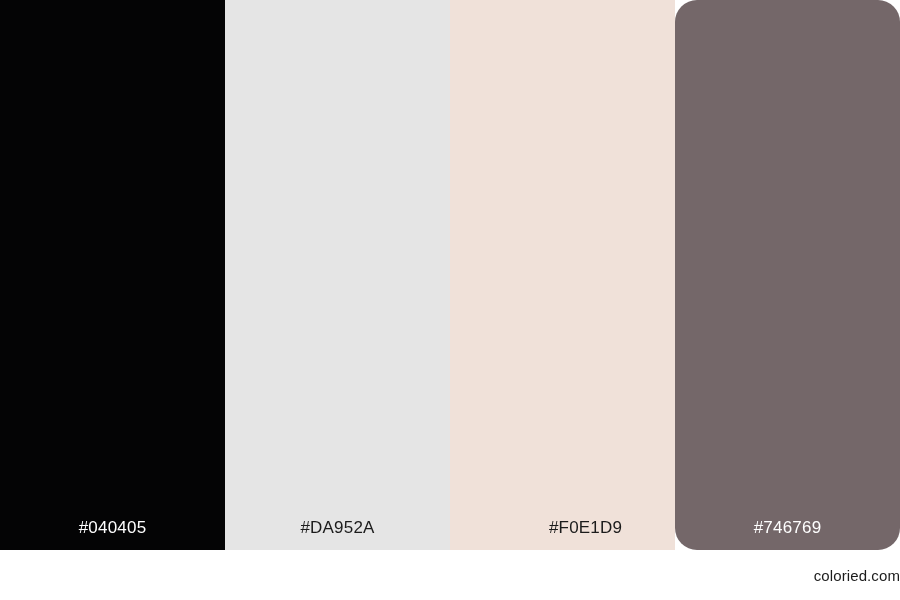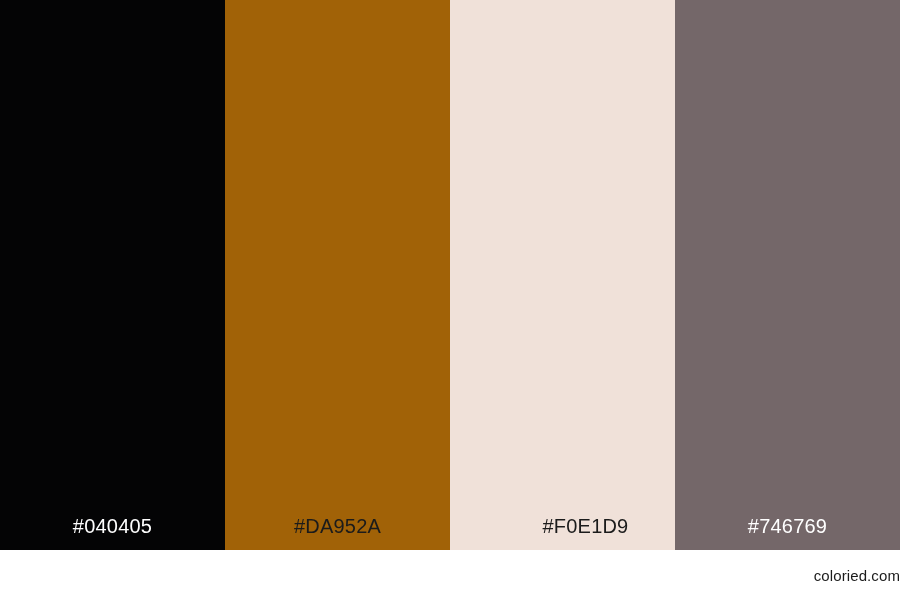--- a/index.html
+++ b/index.html
@@ -36,21 +36,21 @@
     position: relative;
     display: flex;
     align-items: flex-end;
     justify-content: center;
   }
 
   .swatch-label {
     width: 100%;
     text-align: center;
     font-family: "Liberation Sans", sans-serif;
-    font-size: 20px;
+    font-size: 17px;
     font-weight: 400;
     letter-spacing: 0.2px;
     line-height: 1;
     padding-bottom: 14px;
     white-space: nowrap;
     user-select: text;
   }
 
   #footer-bar {
     width: 900px;
@@ -75,29 +75,29 @@
 <body>
 
 <div id="palette-page">
 
   <div id="swatch-strip">
 
     <div class="swatch" style="background-color: rgb(4, 4, 5);">
       <span class="swatch-label" style="color: rgb(255, 255, 255);">#040405</span>
     </div>
 
-    <div class="swatch" style="background-color: #a16207;">
+    <div class="swatch" style="background-color: #e5e5e5;">
       <span class="swatch-label" style="color: rgb(27, 27, 27);">#DA952A</span>
     </div>
 
     <div class="swatch" style="background-color: rgb(240, 225, 217);">
       <span class="swatch-label" style="color: rgb(27, 27, 27); margin-left: 46px;">#F0E1D9</span>
     </div>
 
-    <div class="swatch" style="background-color: rgb(116, 103, 105);">
+    <div class="swatch" style="background-color: rgb(116, 103, 105); border-radius: 22px;">
       <span class="swatch-label" style="color: rgb(255, 255, 255);">#746769</span>
     </div>
 
 
   </div>
 
   <div id="footer-bar">
     <span id="site-credit">coloried.com</span>
   </div>
 

